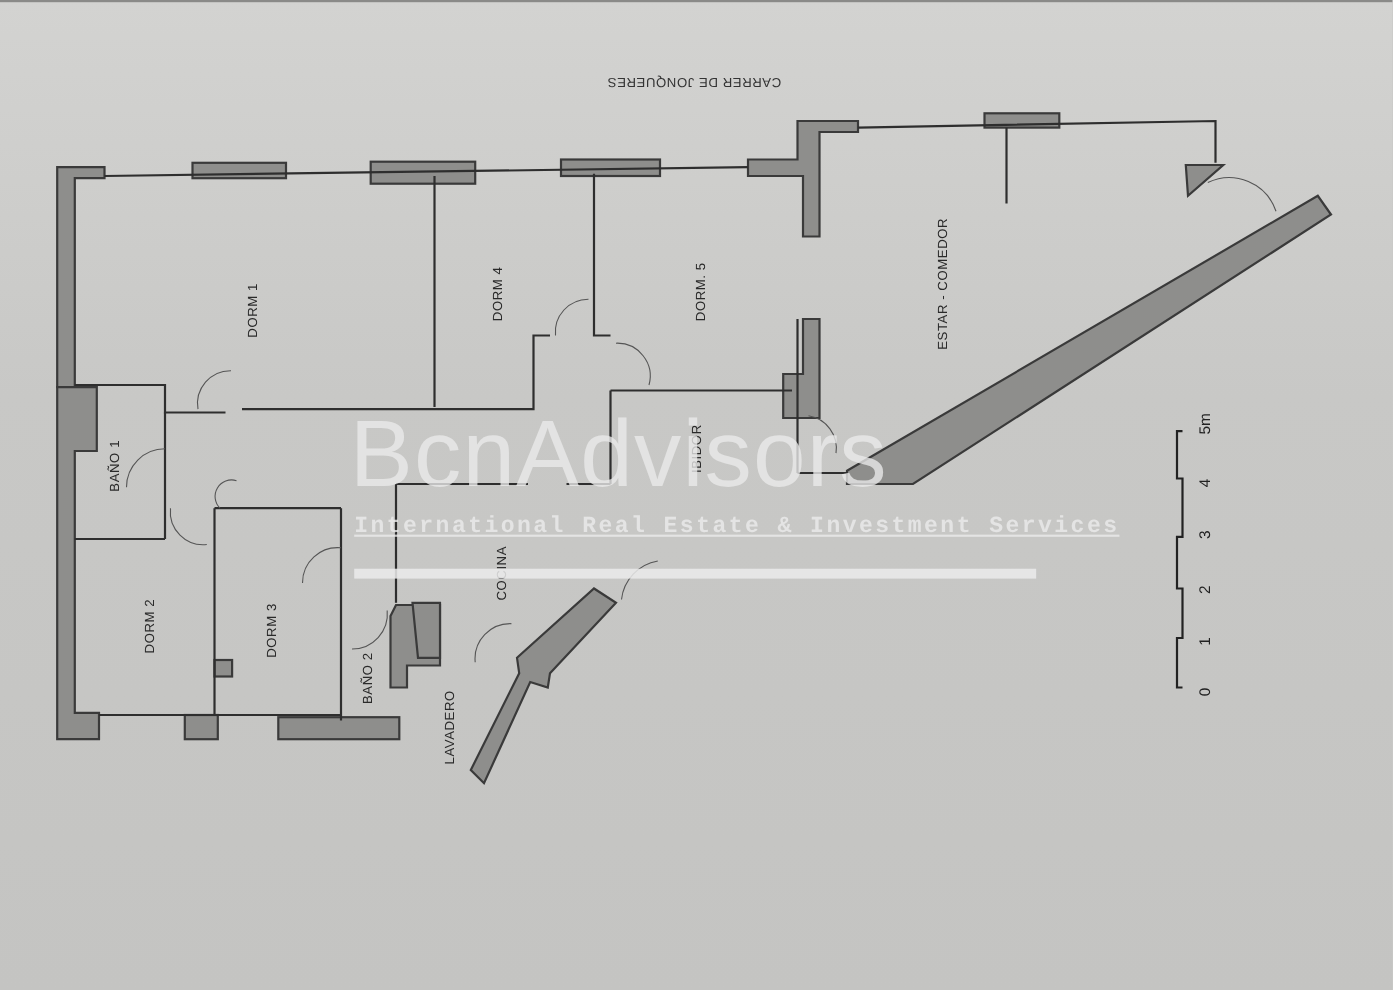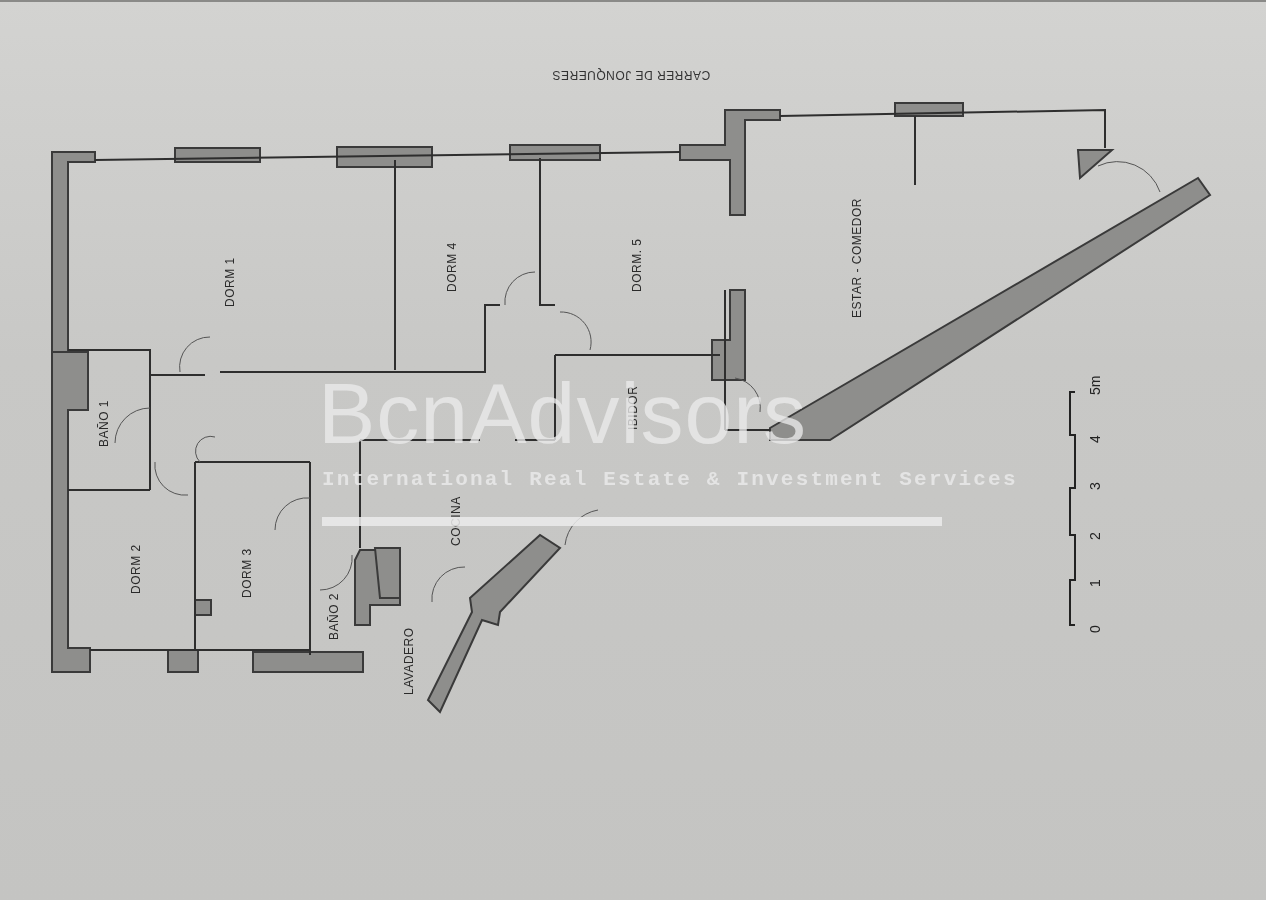--- a/index.html
+++ b/index.html
@@ -4,21 +4,21 @@
 <style>
   html,body{margin:0;padding:0;}
   body{width:1266px;height:900px;overflow:hidden;background:#c9c9c7;position:relative;font-family:"Liberation Sans",sans-serif;}
   .paper{position:absolute;left:0;top:0;width:1266px;height:900px;
     background:linear-gradient(180deg,#d3d3d1 0%,#c8c8c6 40%,#c4c4c2 100%);}
   .edge{position:absolute;left:0;top:0;width:1266px;height:6px;border-top:2px solid #8a8a88;}
   svg.plan{position:absolute;left:0;top:0;}
   .lbl{font-family:"Liberation Sans",sans-serif;font-size:12px;fill:#2a2a2a;letter-spacing:0.5px;}
   .street{position:absolute;left:552px;top:68px;font-size:12px;color:#333;transform:rotate(180deg);letter-spacing:0.5px;}
   .wm-title{position:absolute;left:318px;top:370px;font-size:86px;color:rgba(235,235,235,0.78);font-family:"Liberation Sans",sans-serif;letter-spacing:1px;line-height:1;}
-  .wm-sub{position:absolute;left:322px;top:468px;font-size:21px;color:rgba(235,235,235,0.8);font-family:"Liberation Mono",monospace;letter-spacing:2.2px;font-weight:bold;}
+  .wm-sub{position:absolute;left:322px;top:468px;font-size:21px;color:rgba(235,235,235,0.8);font-family:"Liberation Mono",monospace;letter-spacing:2.2px;font-weight:bold;text-decoration:underline;}
   .wm-bar{position:absolute;left:322px;top:517px;width:620px;height:9px;background:rgba(235,235,235,0.85);}
   .scale-lbl{font-family:"Liberation Sans",sans-serif;font-size:14px;fill:#222;}
 </style>
 </head>
 <body>
 
 <div class="paper"></div>
 <div class="edge"></div>
 
 <svg class="plan" width="1266" height="900" viewBox="0 0 1266 900">

